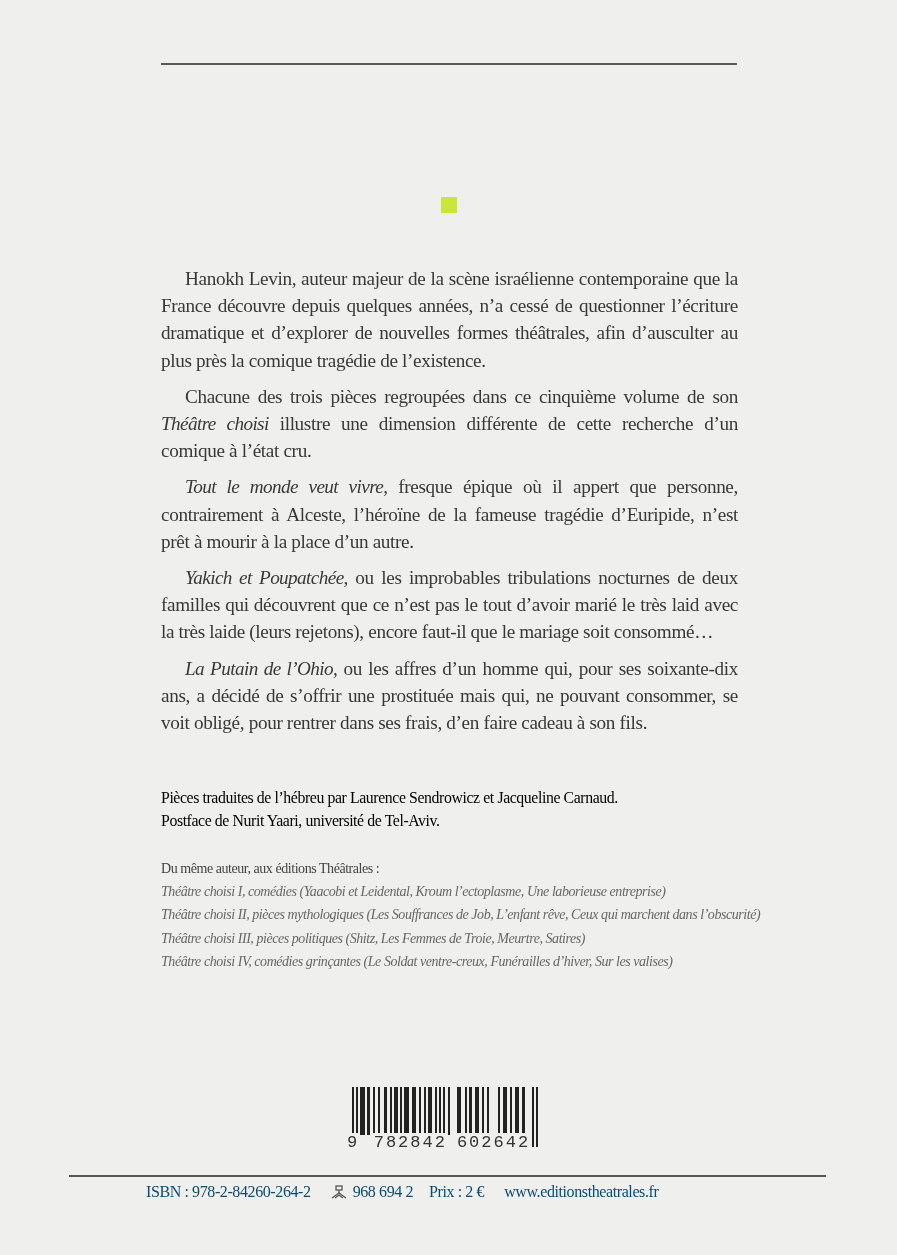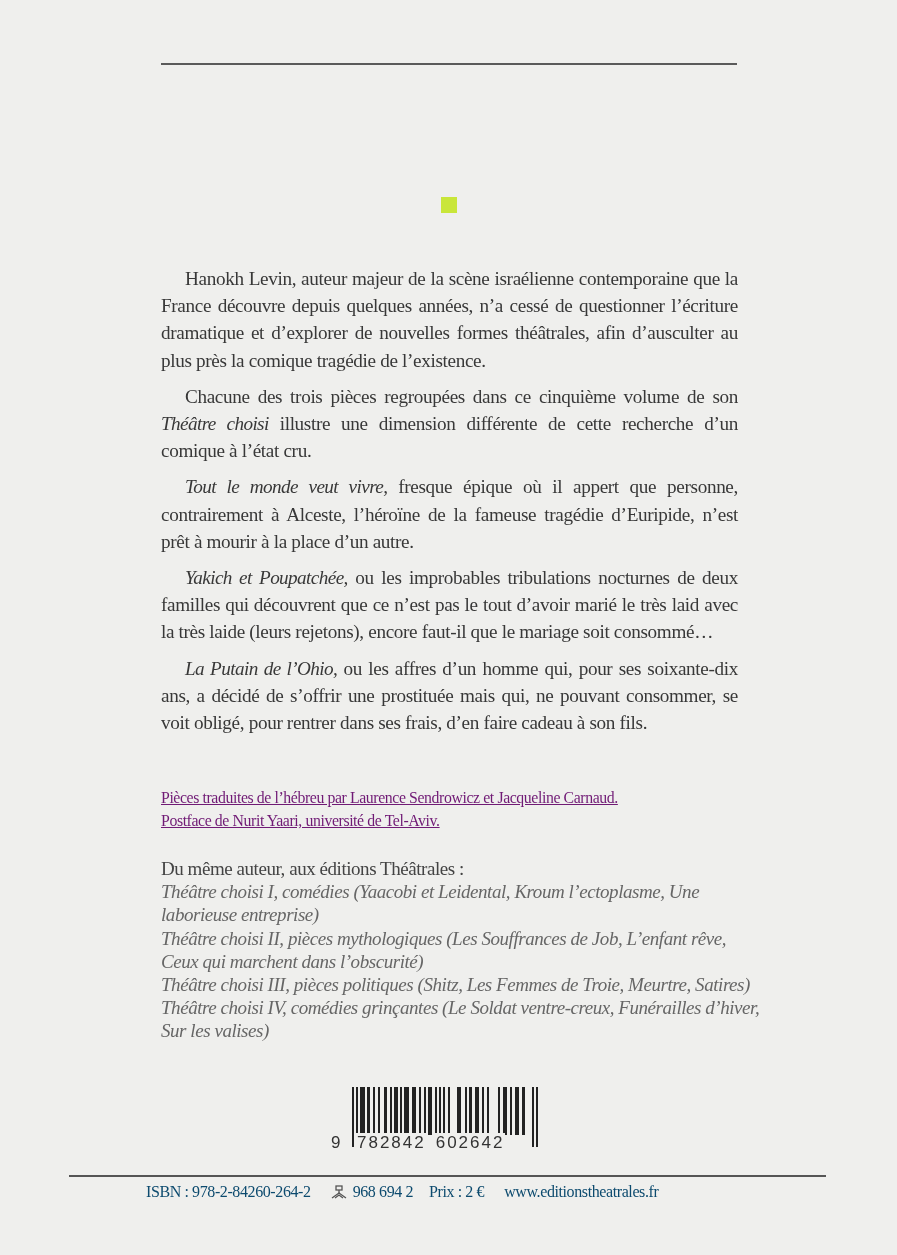--- a/index.html
+++ b/index.html
@@ -19,35 +19,35 @@
     }
     .body-text {
       position: absolute; left: 161px; top: 249px; width: 577px;
       font-size: 19.2px; line-height: 27.2px; text-align: justify;
       color: #383838; letter-spacing: -0.35px; margin-top: 16px;
     }
     .body-text p { margin: 0 0 9px 0; text-indent: 24px; }
     .body-text i { letter-spacing: -0.6px; }
     .credits {
       position: absolute; left: 161px; top: 786px; width: 600px;
-      font-size: 15.8px; line-height: 23px; color: #701a75; letter-spacing: -0.4px; text-decoration: underline;
+      font-size: 15.8px; line-height: 23px; color: #000000; letter-spacing: -0.4px;
     }
     .credits div { margin: 0; }
     .others {
       position: absolute; left: 161px; top: 857px; width: 600px;
-      font-size: 19px; line-height: 23.2px; color: #555; letter-spacing: -0.45px;
+      font-size: 14px; line-height: 23.2px; color: #555; letter-spacing: -0.45px;
     }
     .others .intro { color: #444; }
     .others .item { font-style: italic; color: #666; }
     .barcode {
       position: absolute; left: 352px; top: 1087px; width: 190px; height: 60px;
     }
     .barcode-digits {
-      position: absolute; left: 330px; top: 1133px; width: 220px;
-      font-family: Liberation Sans, sans-serif; font-size: 17px; color: #333;
+      position: absolute; left: 346px; top: 1133px; width: 220px;
+      font-family: Liberation Mono, monospace; font-size: 17px; color: #333;
       letter-spacing: 0.5px;
     }
     .barcode-digits span { background: #efefed; padding: 0 1px; }
     .rule-bottom {
       position: absolute; left: 69px; top: 1175px; width: 757px; height: 2px;
       background: #555;
     }
     .footer {
       position: absolute; left: 146px; top: 1183px; width: 620px;
       font-size: 16px; color: #0c4a6e; white-space: nowrap; letter-spacing: -0.4px;

